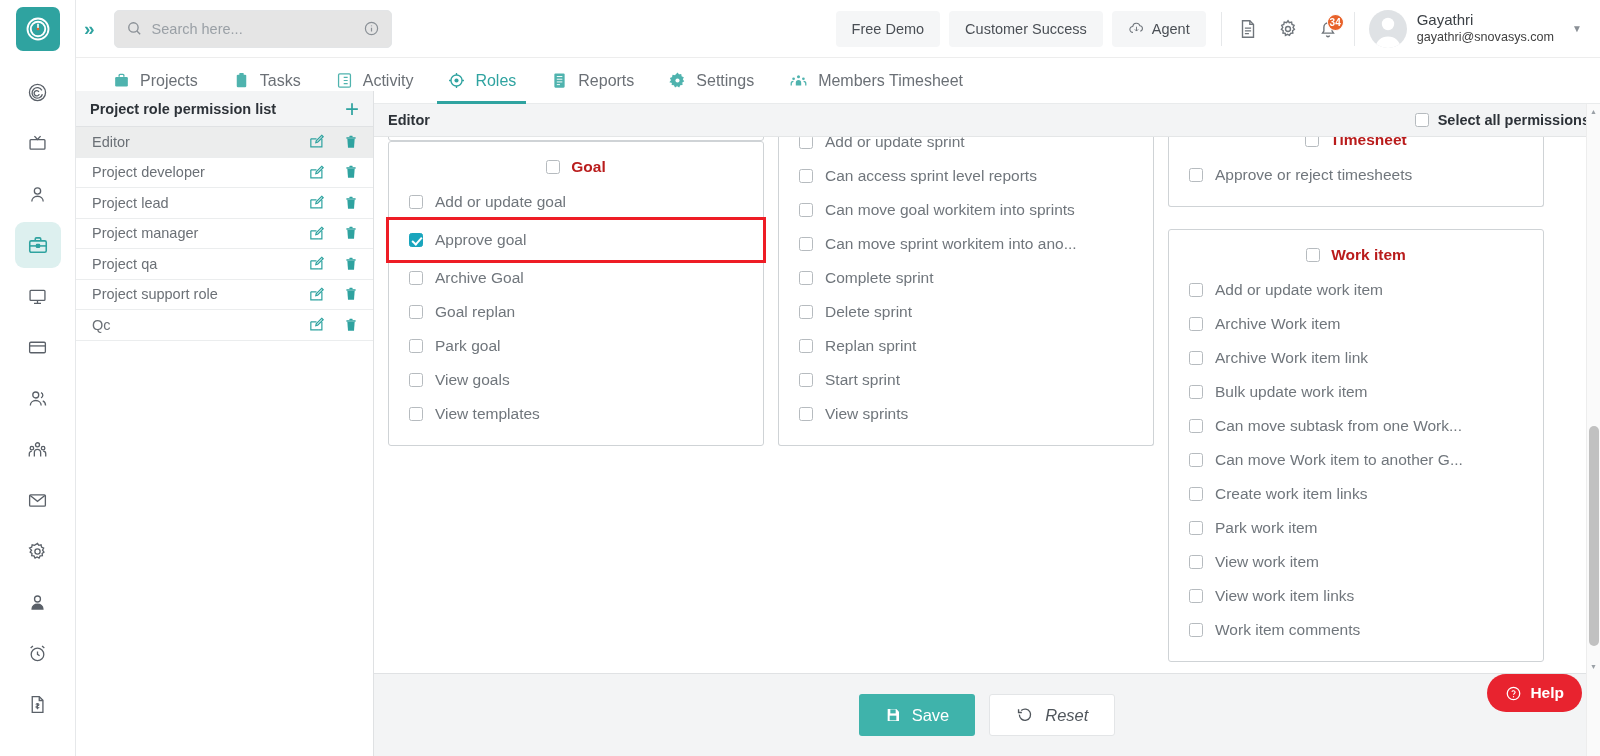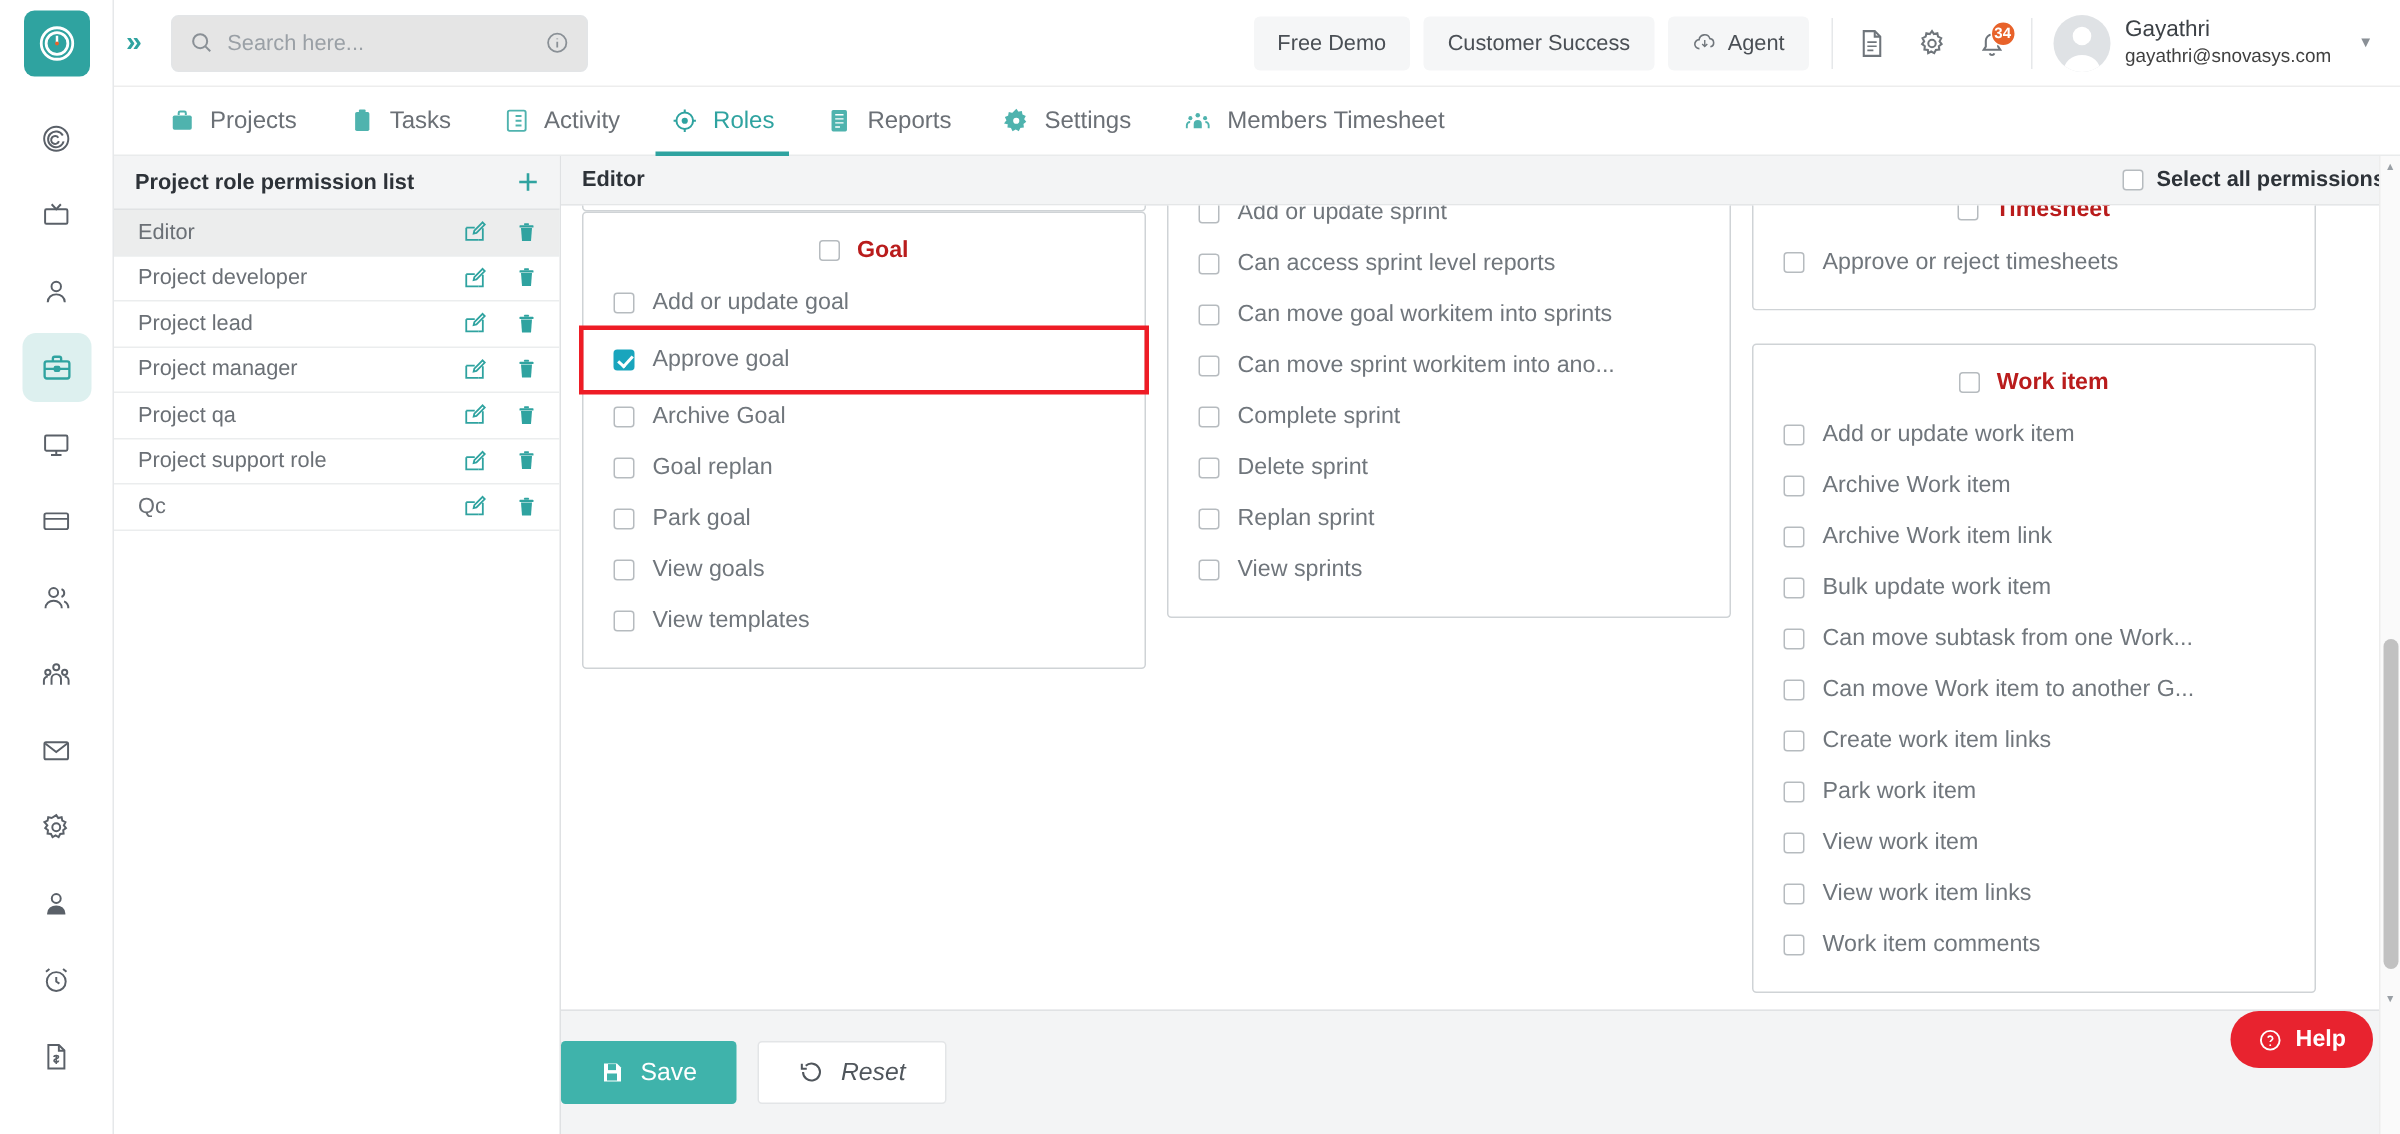--- a/index.html
+++ b/index.html
@@ -95,21 +95,21 @@
     position: relative; white-space: nowrap;
   }
   .tab.active { color: #2fa3a0; }
   .tab.active::after {
     content: ""; position: absolute; left: 6px; right: 6px; bottom: 0;
     height: 2.5px; background: #2fa3a0;
   }
 
   
   .rolelist {
-    position: absolute; left: 76px; top: 104px; width: 298px; bottom: 0;
+    position: absolute; left: 76px; top: 91px; width: 298px; bottom: 0;
     background: #ffffff; border-right: 1px solid #dfe1e3;
   }
   .rl-head {
     height: 36px; background: #f3f4f5; display: flex; align-items: center;
     padding: 0 14px; border-bottom: 1px solid #e0e2e4;
   }
   .rl-title { font-size: 14.5px; font-weight: 700; color: #2d3238; flex: 1; }
   .rl-plus { color: #2fa3a0; font-size: 24px; line-height: 1; cursor: pointer; font-weight: 400;}
   .rl-row {
     height: 30.5px; display: flex; align-items: center;
@@ -177,21 +177,21 @@
   }
   .hl-wrap { position: relative; }
 
   
   .panel-cut-top { border-top: 0; border-radius: 0 0 3px 3px; margin-top: 0; }
 
   
   .footer {
     position: absolute; left: 374px; right: 0; bottom: 0; height: 83px;
     background: #f3f4f5; border-top: 1px solid #e0e2e4;
-    display: flex; align-items: center; justify-content: flex-start; gap: 0;
+    display: flex; align-items: center; justify-content: center; gap: 0;
   }
   .btn-save {
     background: #3fb3ab; color: #fff; border: 0; border-radius: 3px;
     height: 42px; padding: 0 26px; font-size: 16.5px; cursor: pointer;
     display: flex; align-items: center; gap: 11px;
     font-family: "Liberation Sans", sans-serif;
   }
   .btn-reset {
     background: #fff; color: #50565c; border: 1px solid #e3e5e7; border-radius: 3px;
     height: 42px; padding: 0 26px; font-size: 16.5px; cursor: pointer;
@@ -691,20 +691,26 @@
               </div>
               <div class="hl-wrap">
                 <div class="opt">
                   <span class="cb"></span>
                   <span>Replan sprint</span>
                 </div>
               </div>
               <div class="hl-wrap">
                 <div class="opt">
                   <span class="cb"></span>
+                  <span>Start sprint</span>
+                </div>
+              </div>
+              <div class="hl-wrap">
+                <div class="opt">
+                  <span class="cb"></span>
                   <span>View sprints</span>
                 </div>
               </div>
             </div>
           </div>
           <div class="col">
             <div class="panel panel-cut-top" style="margin-top: -12px; padding-top: 0px;">
               <div class="panel-title">
                 <span class="cb"></span>
                 <span>Timesheet</span>

